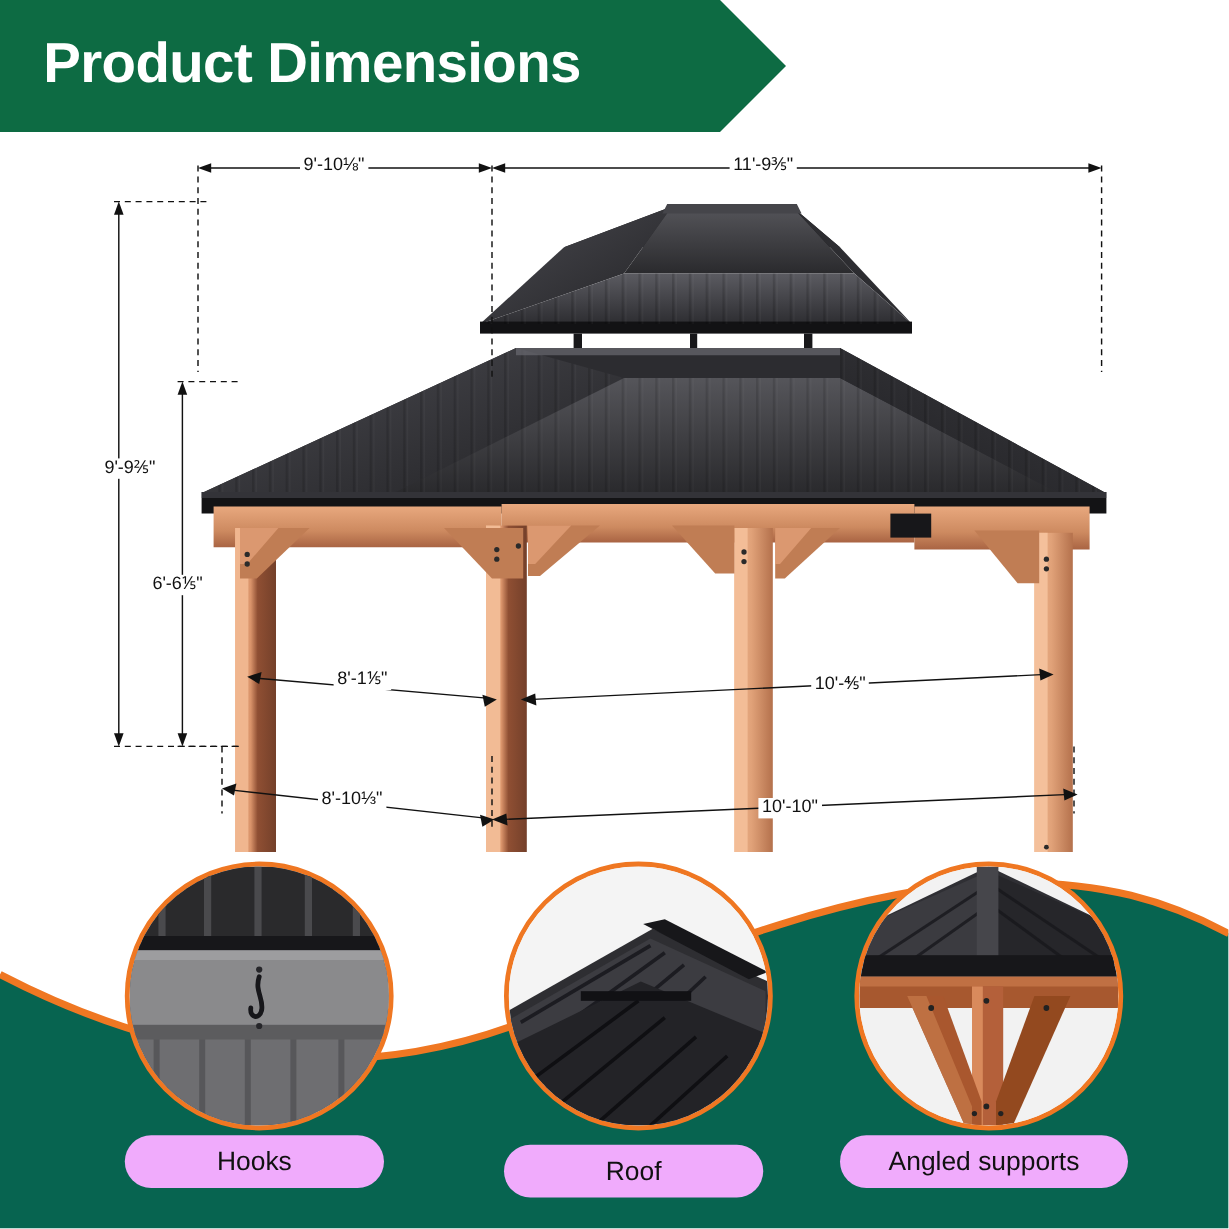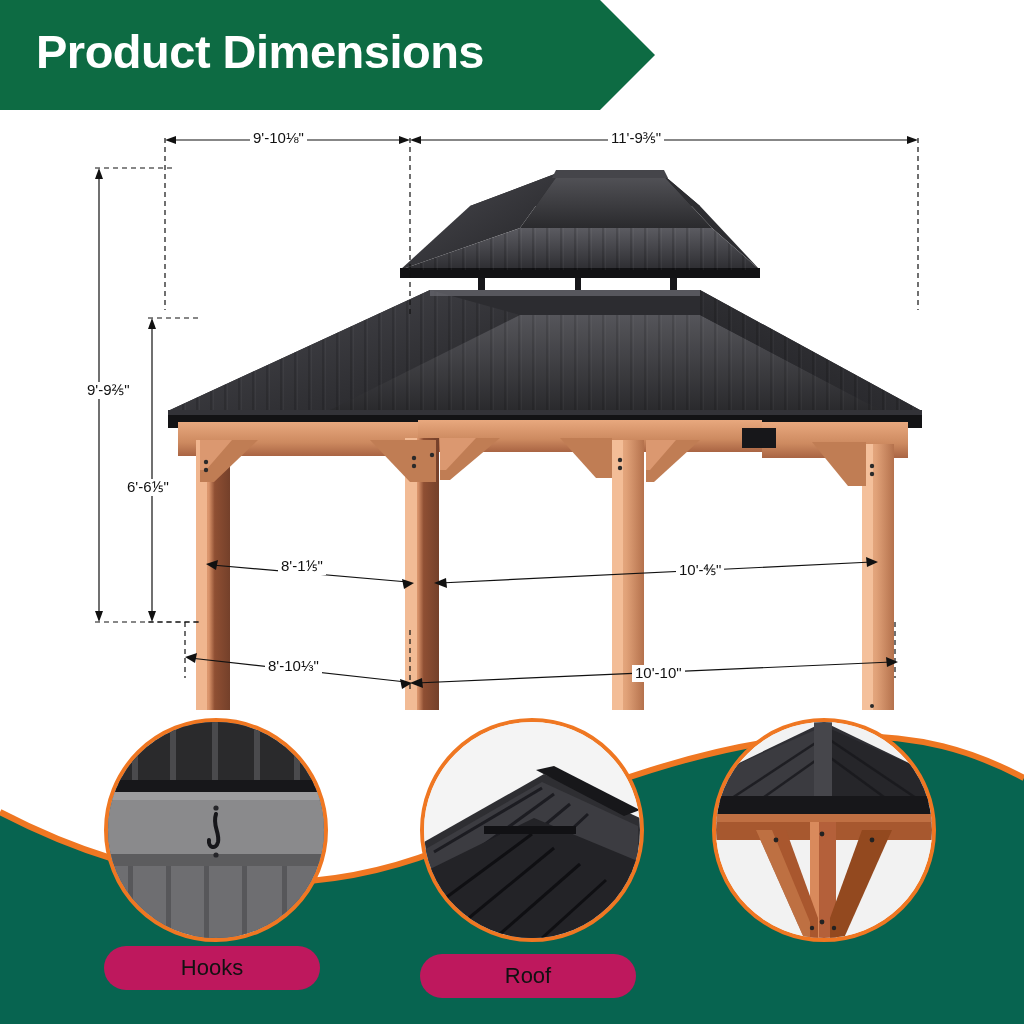--- a/index.html
+++ b/index.html
@@ -34,21 +34,21 @@
   .bottom{position:absolute;left:0;top:700px;width:1024px;height:324px;overflow:hidden;}
   .bottom svg.bg{position:absolute;left:0;top:0;}
 
   .bubble{
     position:absolute;border:4px solid #ef7722;border-radius:50%;
     overflow:hidden;background:#f2f2f2;
   }
   .bubble svg{display:block;}
 
   .pill{
-    position:absolute;background:#be185d;border-radius:26px;
+    position:absolute;background:#f0abfc;border-radius:26px;
     height:44px;display:flex;align-items:center;justify-content:center;
     font-size:22px;color:#111;white-space:nowrap;
   }
 </style>
 </head>
 <body>
 
 <div id="stage">
 
   <div class="banner">
@@ -353,15 +353,18 @@
         </g>
       </svg>
     </div>
 
     <div class="pill" style="left:104px;top:246px;width:216px;">
       <span>Hooks</span>
     </div>
     <div class="pill" style="left:420px;top:246px;width:216px;margin-top:8px;">
       <span>Roof</span>
     </div>
+    <div class="pill" style="left:700px;top:246px;width:240px;">
+      <span>Angled supports</span>
+    </div>
   </div>
 
 </div>
 
 </body></html>

